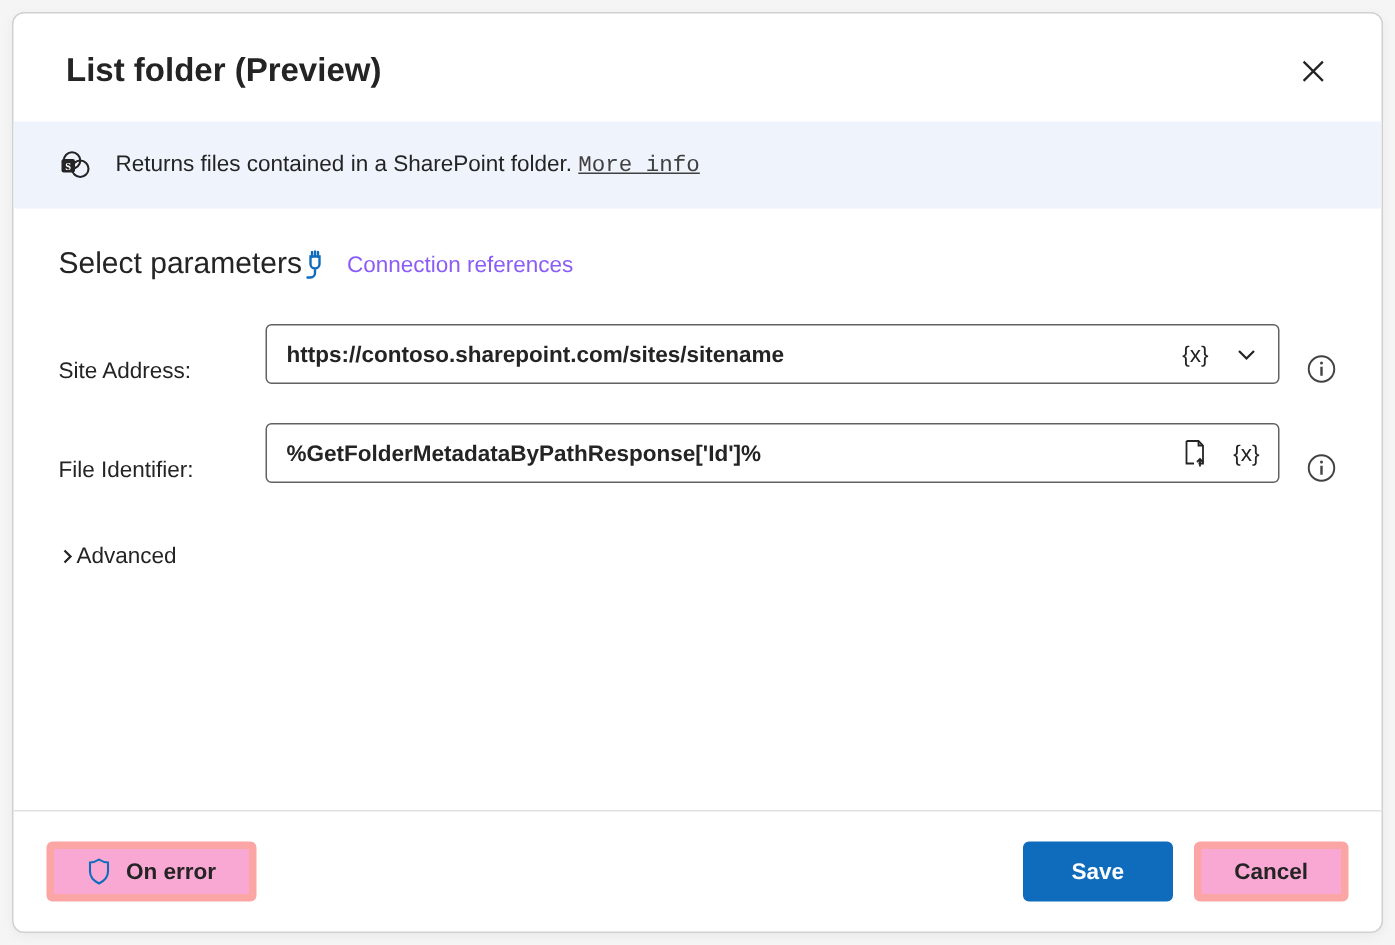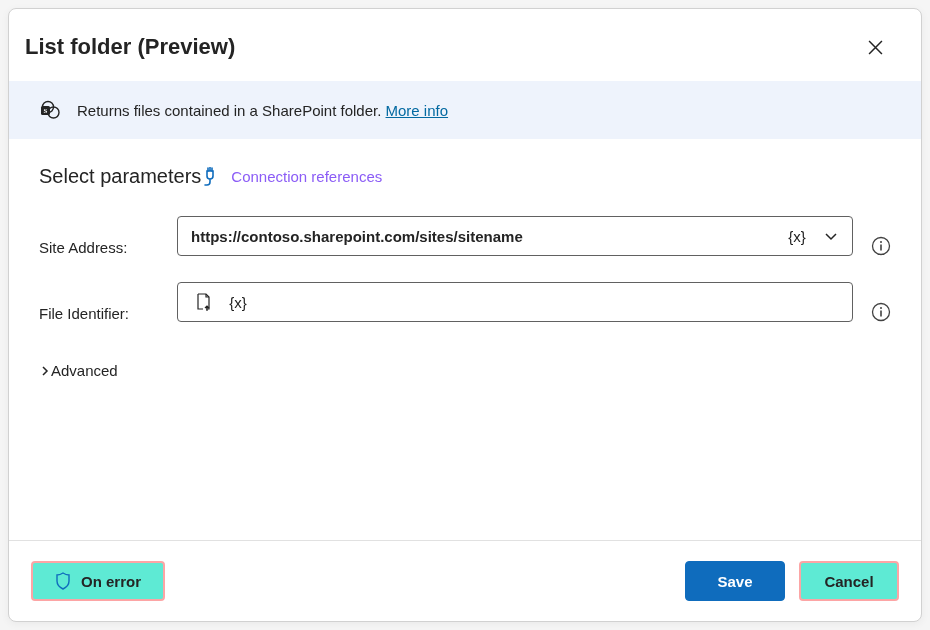--- a/index.html
+++ b/index.html
@@ -18,42 +18,42 @@
       border-radius: 8px;
       display: flex;
       flex-direction: column;
       overflow: hidden;
       box-shadow: 0 2px 8px rgba(0,0,0,0.05);
     }
     .header {
       display: flex;
       align-items: center;
       justify-content: space-between;
-      padding: 22px 30px 18px 16px;
+      padding: 22px 30px 18px 35px;
     }
     .dialog-title {
       font-size: 22px;
       font-weight: 600;
       color: #242424;
     }
     .close-btn {
       width: 32px; height: 32px;
       display: flex; align-items: center; justify-content: center;
       border-radius: 4px;
       cursor: pointer;
     }
     .info-banner {
       background: #eef3fc;
       padding: 18px 30px;
       display: flex;
       align-items: center;
       gap: 16px;
     }
     .info-banner-text { font-size: 15px; color: #242424; }
-    .info-banner-link { color: #0369a1; text-decoration: underline; cursor: pointer; }
+    .info-banner-link { color: #404040; text-decoration: underline; cursor: pointer; font-family: Liberation Mono, monospace; }
     .body {
       flex: 1;
       padding: 26px 30px;
       display: flex;
       flex-direction: column;
     }
     .params-header {
       display: flex;
       align-items: center;
       margin-bottom: 28px;
@@ -125,21 +125,21 @@
       height: 40px;
       min-width: 100px;
       padding: 0 22px;
       border-radius: 4px;
       font-size: 15px;
       font-weight: 600;
       display: flex; align-items: center; justify-content: center;
       cursor: pointer;
       gap: 10px;
     }
-    .btn-secondary { border: 2px solid #fca5a5; background: #5eead4; color: #242424; }
+    .btn-secondary { border: 5px solid #fca5a5; background: #f9a8d4; color: #242424; }
     .btn-primary { border: 1px solid #0f6cbd; background: #0f6cbd; color: #fff; }
     .vx { font-family: "Segoe UI", sans-serif; font-size: 15px; }
     svg { display: block; }
   </style>
 </head>
 <body>
 
 <div class="dialog">
 
   <div class="header">
@@ -196,20 +196,21 @@
             <circle cx="10" cy="10" r="8.5" fill="none" stroke="#424242" stroke-width="1.3"></circle>
             <circle cx="10" cy="6" r="1" fill="#424242"></circle>
             <rect x="9.2" y="8.5" width="1.6" height="6" fill="#424242"></rect>
           </svg>
       </span>
     </div>
 
     <div class="form-row">
       <div class="form-label">File Identifier:</div>
       <div class="input-wrap">
+        <input type="text" value="%GetFolderMetadataByPathResponse['Id']%" style="">
         <span class="icon-btn">
           <svg width="18" height="20" viewBox="0 0 18 20">
               <path d="M3 2 h8 l3 3 v12 h-3 M3 2 v15 h5" fill="none" stroke="#242424" stroke-width="1.2"></path>
               <path d="M11 2 v3 h3" fill="none" stroke="#242424" stroke-width="1.2"></path>
               <path d="M12 19 v-5 M10 16 l2 -2 l2 2" fill="none" stroke="#242424" stroke-width="1.2"></path>
             </svg>
         </span>
         <span class="icon-btn vx">{x}</span>
       </div>
       <span class="info-icon">

